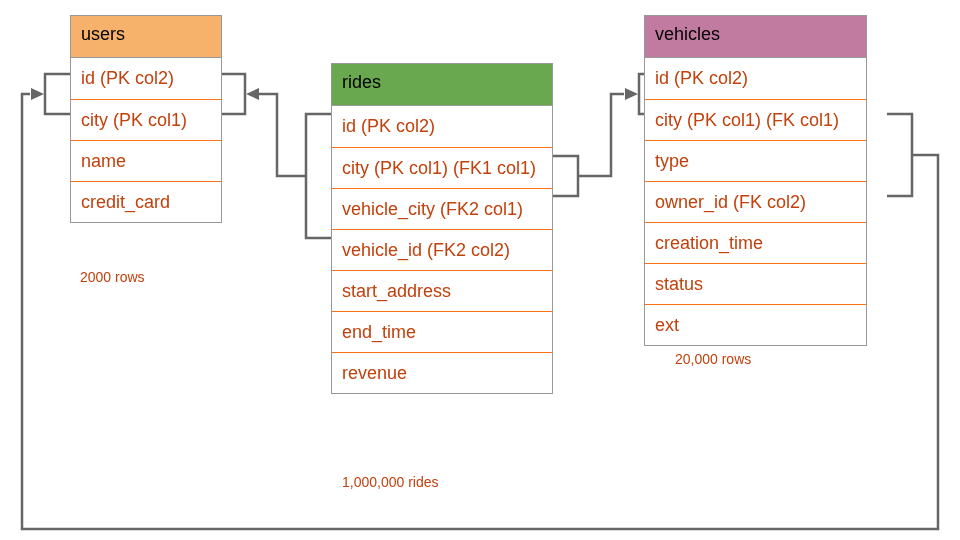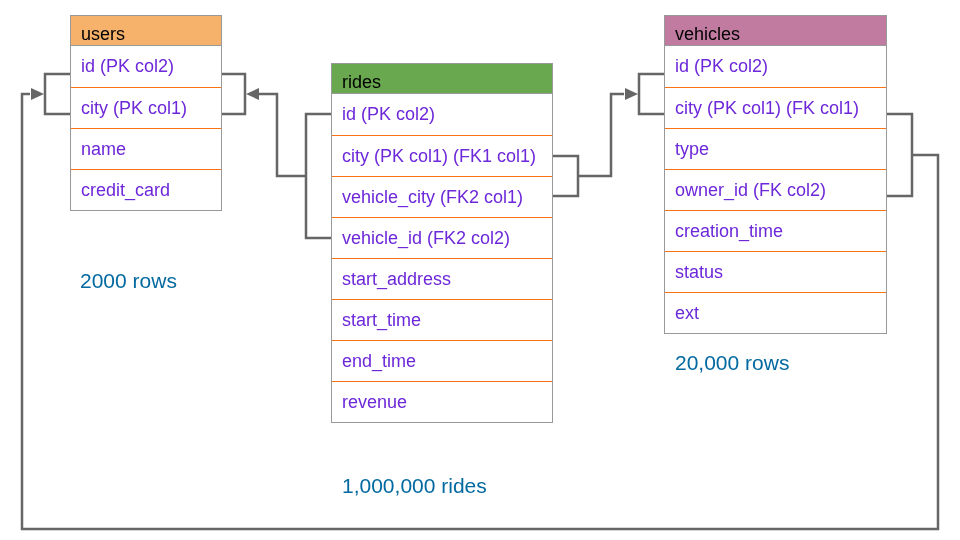--- a/index.html
+++ b/index.html
@@ -16,44 +16,44 @@
     left: 0; top: 0;
   }
   .db-table {
     position: absolute;
     box-sizing: border-box;
     background: #ffffff;
     border: 1px solid #999999;
   }
   .thead {
     box-sizing: border-box;
-    height: 30px;
+    height: 42px;
     line-height: 37px;
     padding-left: 10px;
     font-size: 18px;
     color: #000000;
     border-bottom: 1px solid #999999;
     white-space: nowrap;
     overflow: hidden;
   }
   .trow {
     box-sizing: border-box;
     height: 41px;
     line-height: 41px;
     padding-left: 10px;
     font-size: 18px;
-    color: #6d28d9;
+    color: #c2410c;
     white-space: nowrap;
     overflow: hidden;
   }
   .trow + .trow { border-top: 1px solid #f97316; }
   .caption {
     position: absolute;
-    font-size: 21px;
-    color: #0369a1;
+    font-size: 14px;
+    color: #c2410c;
     white-space: nowrap;
   }
 </style>
 </head>
 <body>
 
 <div class="canvas">
 
   <svg class="connectors" width="960" height="540" viewBox="0 0 960 540" style="color: rgb(102, 102, 102);">
     <g fill="none" stroke="currentColor" stroke-width="2.5">
@@ -94,28 +94,27 @@
   <div class="caption" style="left:80px; top:269px;">2000 rows</div>
 
   <div class="db-table" style="left:331px; top:15px; width:222px;margin-top:48px;">
     <div class="thead" style="background-color: rgb(106, 168, 79);">rides</div>
     <div>
         <div class="trow">id (PK col2)</div>
         <div class="trow">city (PK col1) (FK1 col1)</div>
         <div class="trow">vehicle_city (FK2 col1)</div>
         <div class="trow">vehicle_id (FK2 col2)</div>
         <div class="trow">start_address</div>
-        <div class="trow">start_time</div>
         <div class="trow">end_time</div>
         <div class="trow">revenue</div>
       </div>
   </div>
   <div class="caption" style="left:342px; top:474px;">1,000,000 rides</div>
 
-  <div class="db-table" style="left:664px; top:15px; width:223px;">
+  <div class="db-table" style="left:644px; top:15px; width:223px;">
     <div class="thead" style="background-color: rgb(194, 123, 160);">vehicles</div>
     <div>
         <div class="trow">id (PK col2)</div>
         <div class="trow">city (PK col1) (FK col1)</div>
         <div class="trow">type</div>
         <div class="trow">owner_id (FK col2)</div>
         <div class="trow">creation_time</div>
         <div class="trow">status</div>
         <div class="trow">ext</div>
       </div>

